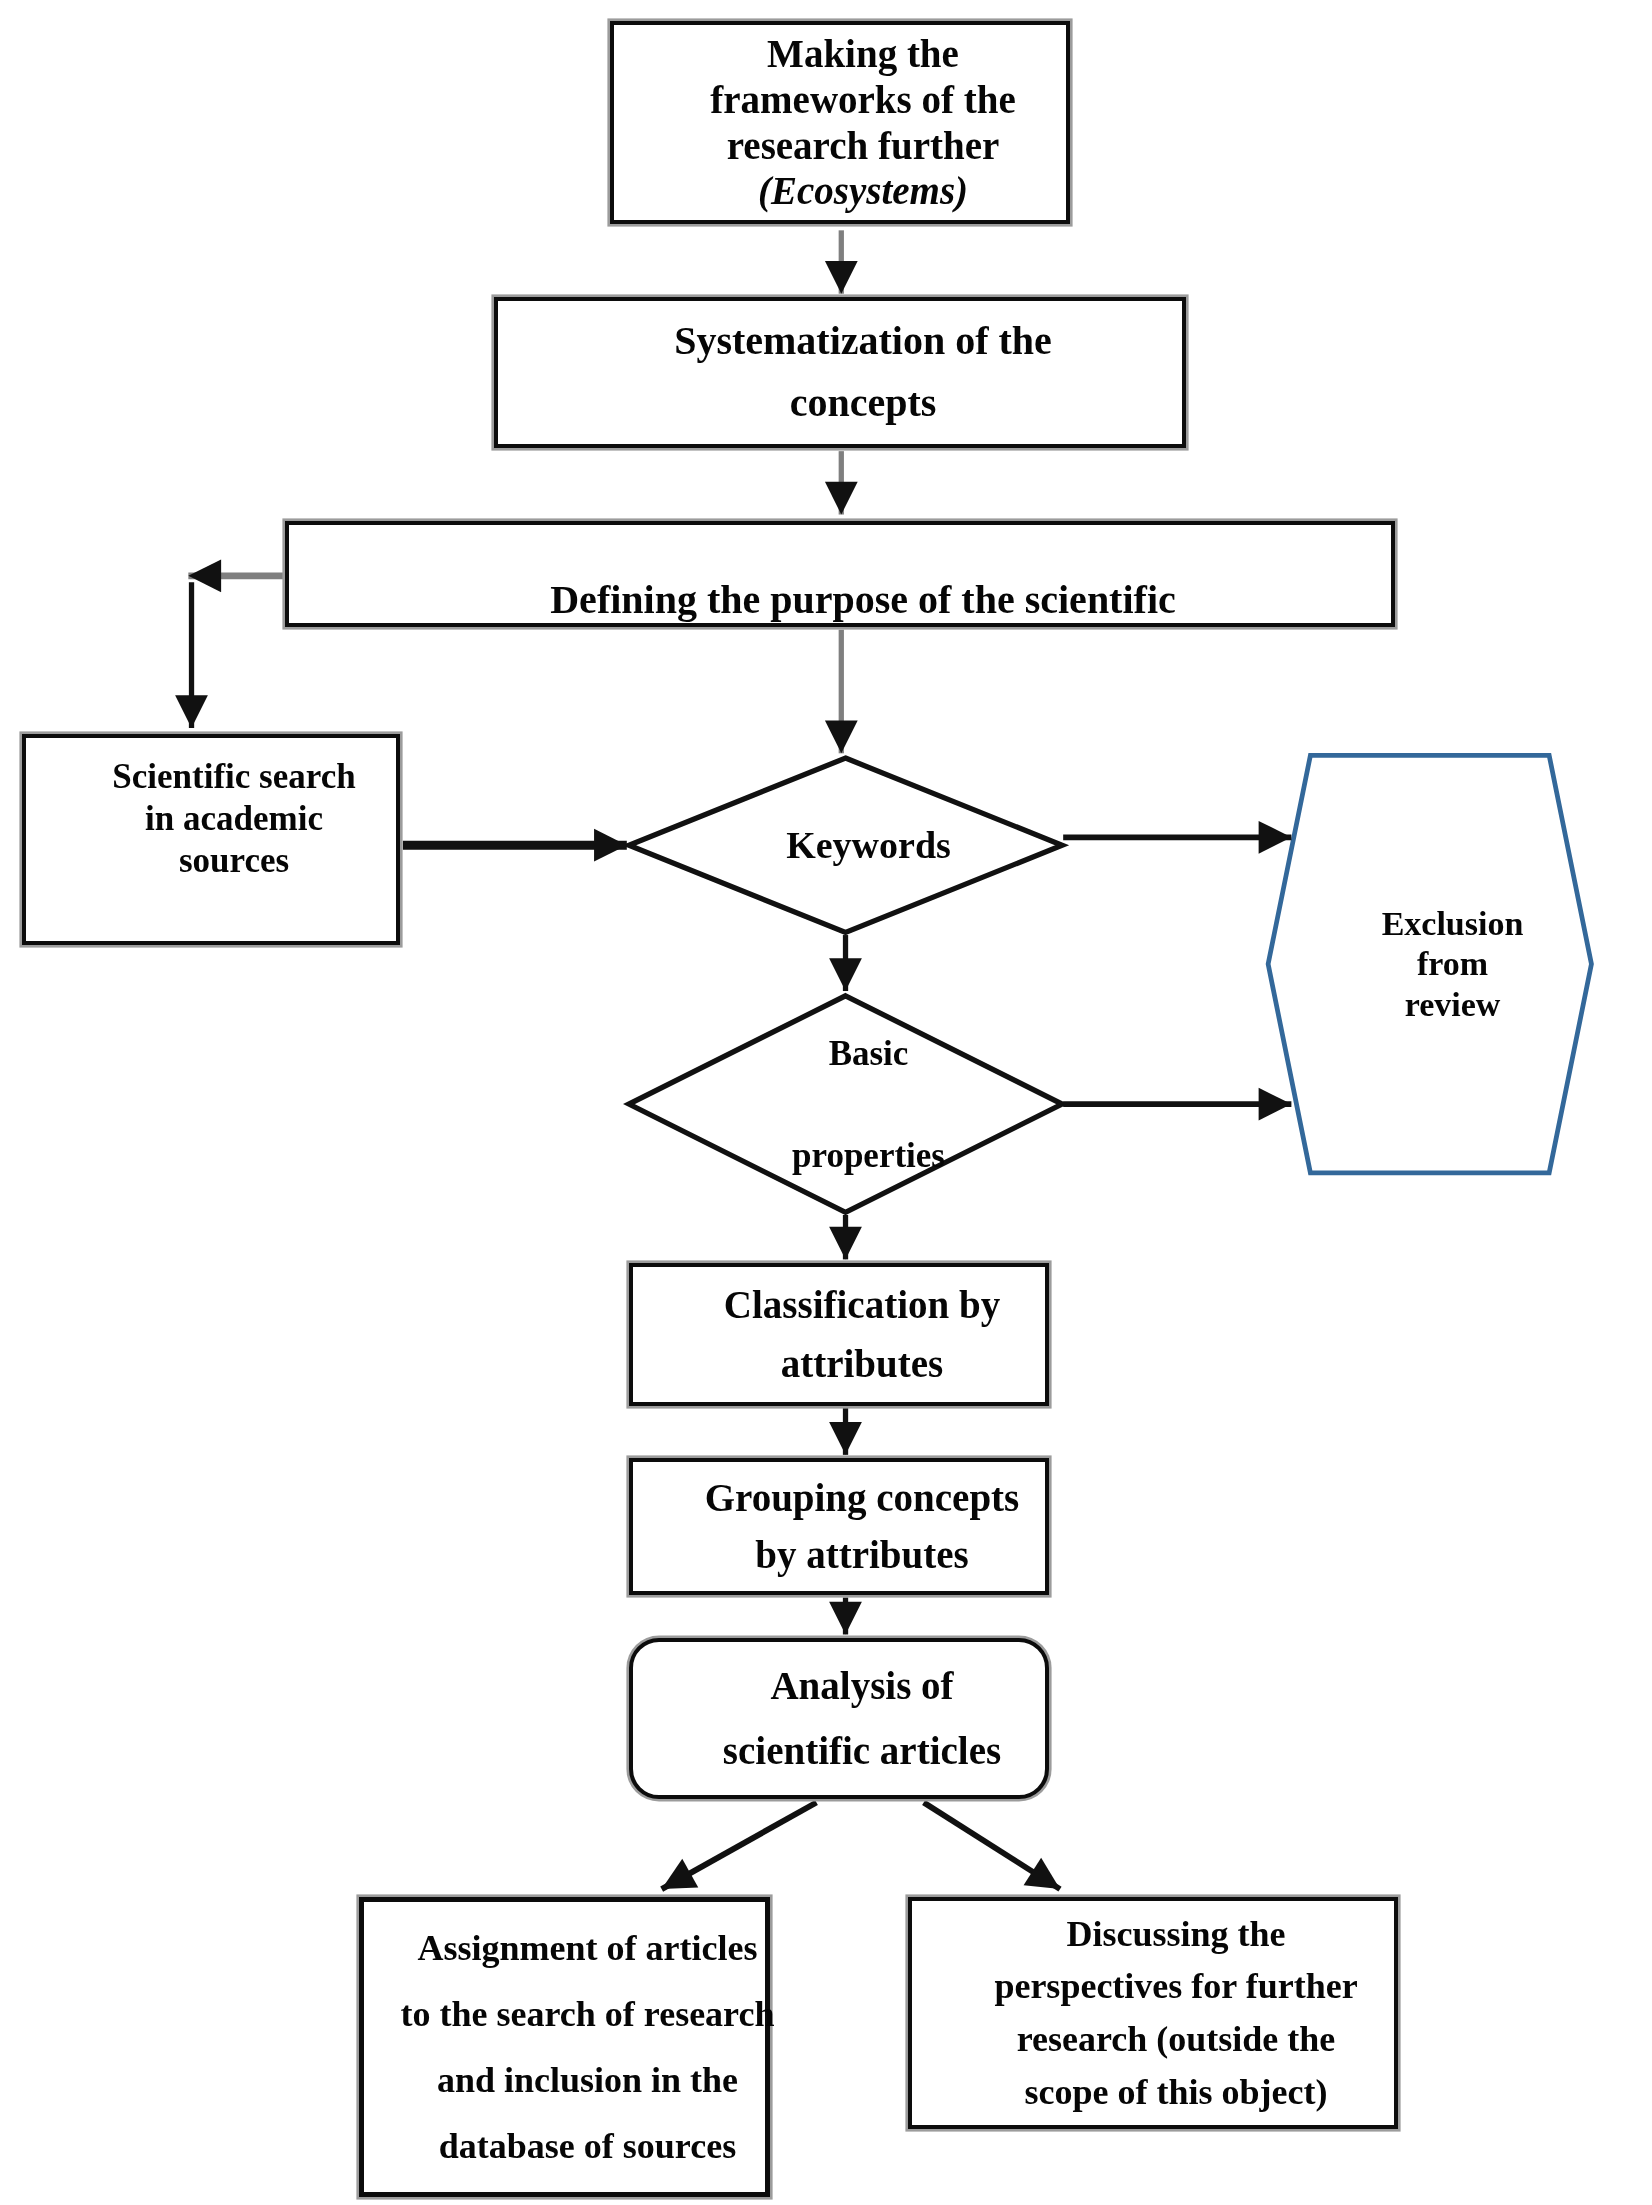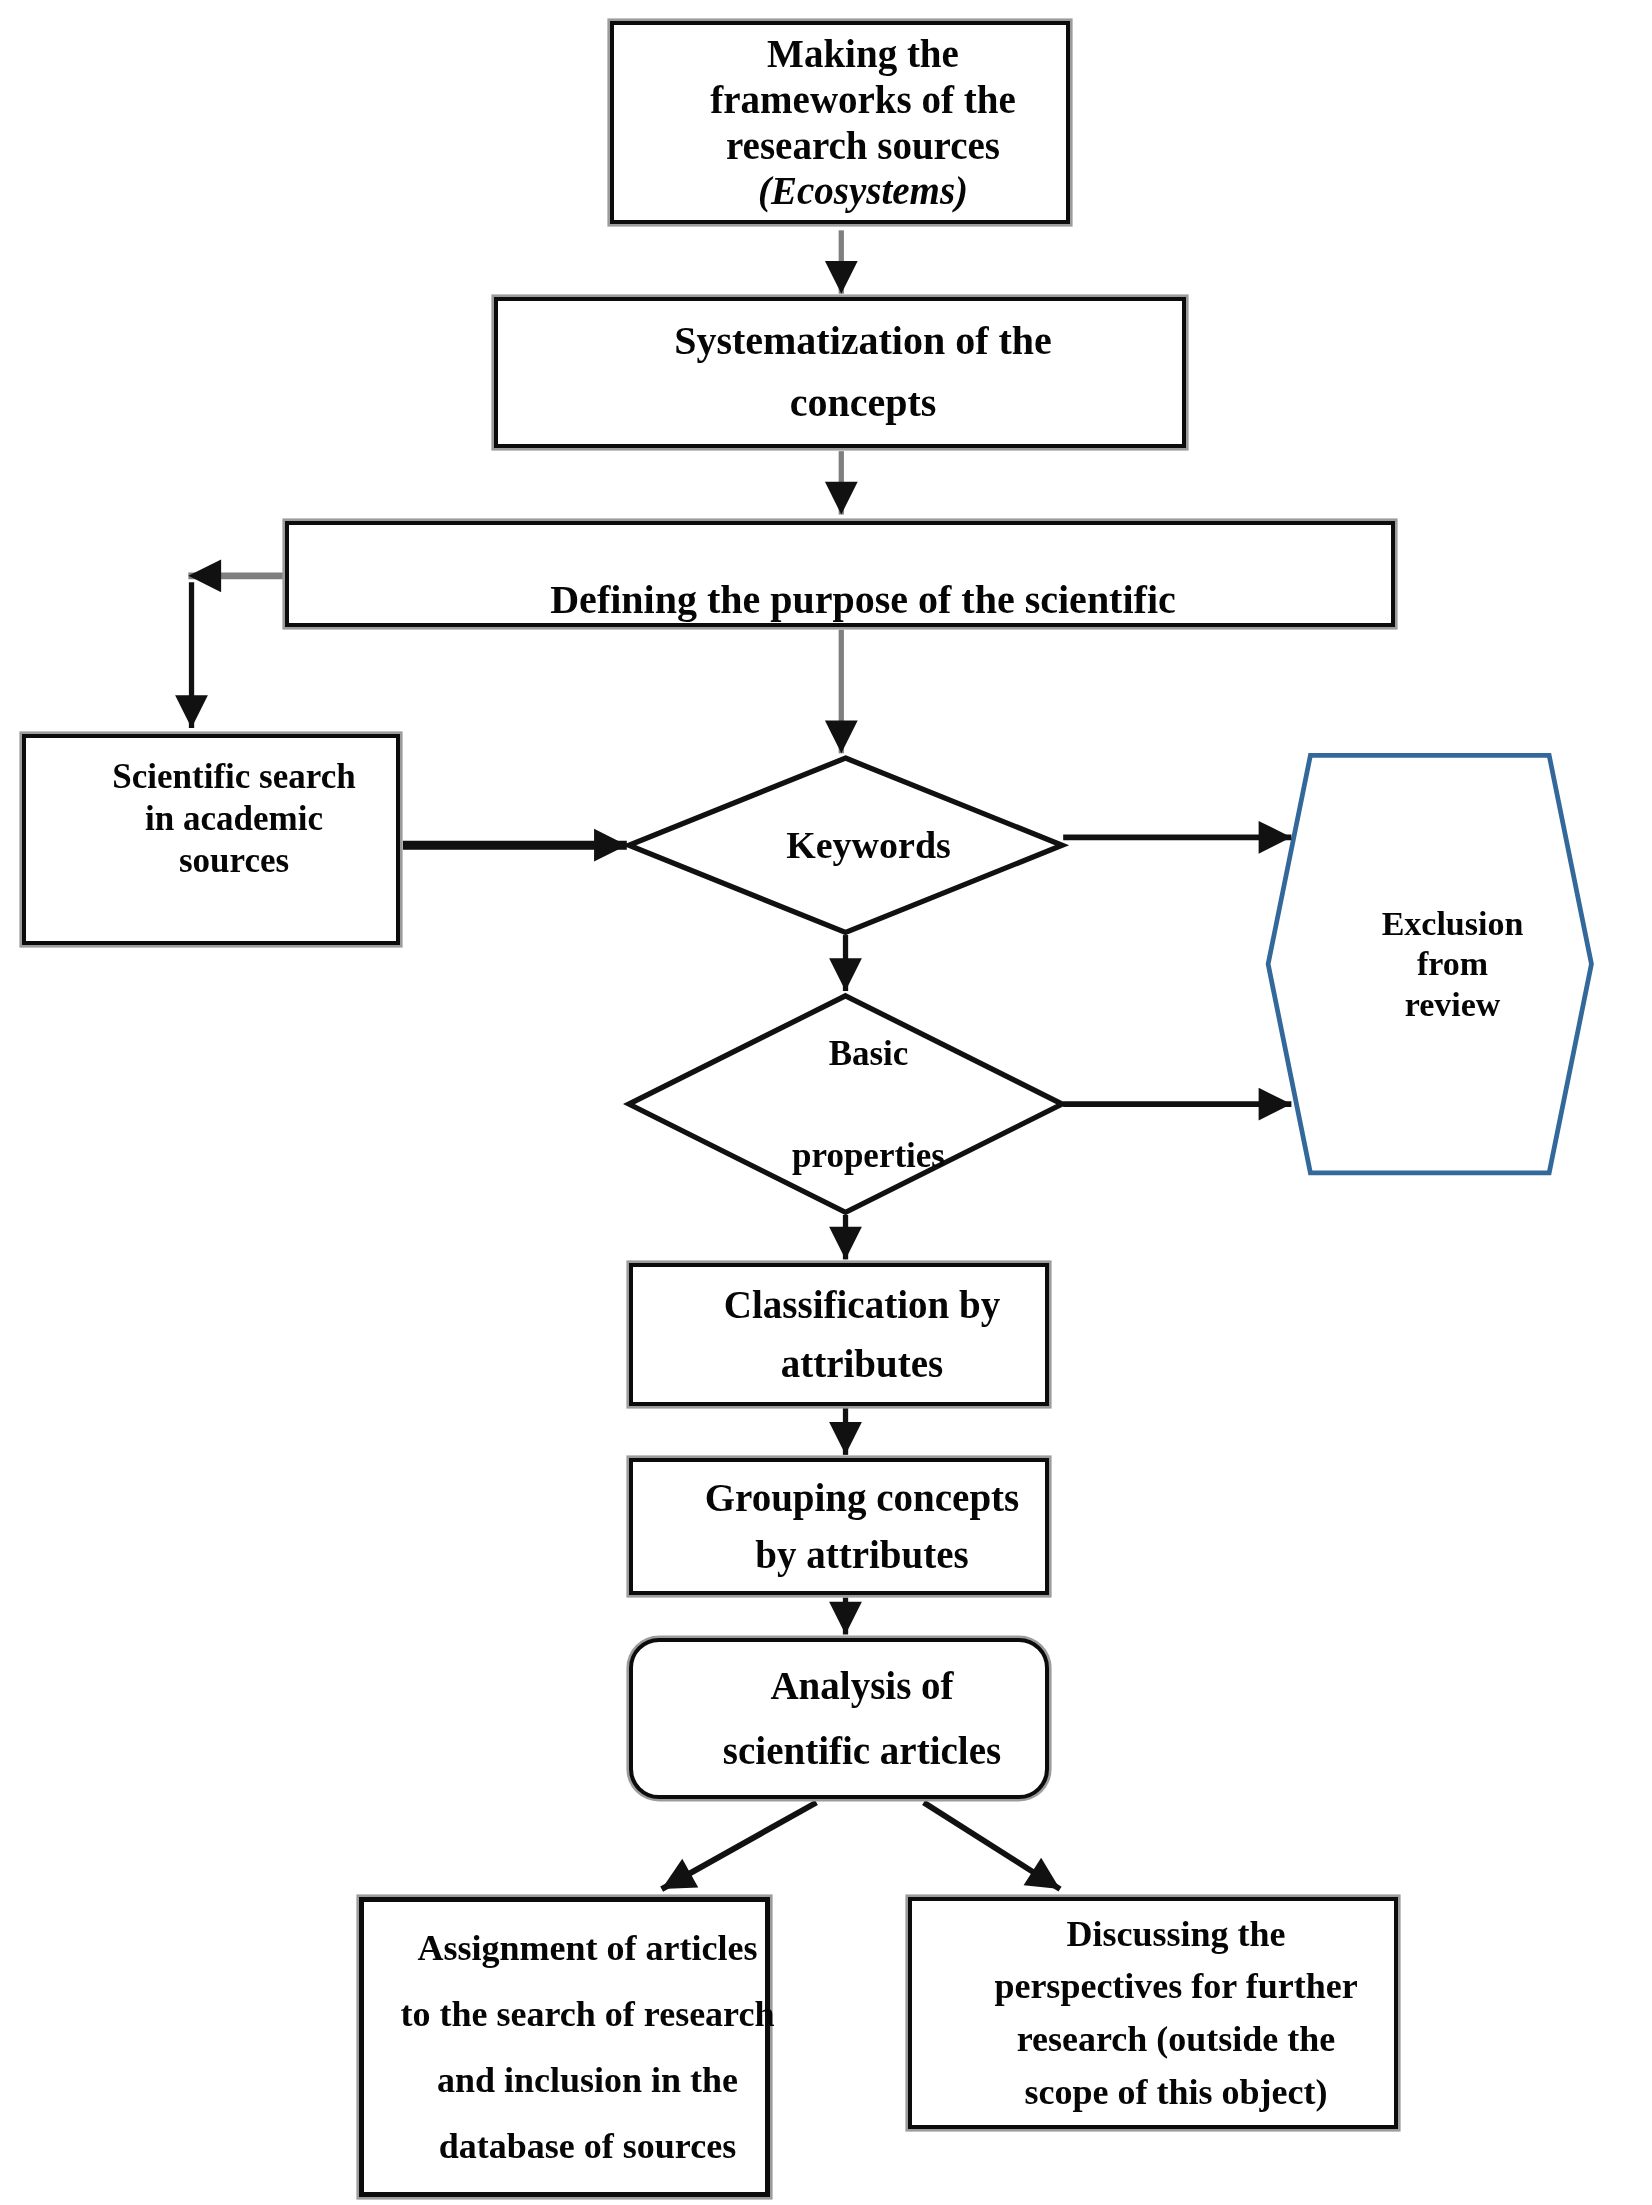--- a/index.html
+++ b/index.html
@@ -85,21 +85,21 @@
     <line class="wire" x1="1600" y1="2300" x2="1600" y2="2384" stroke-width="10" marker-end="url(#ah)"></line>
     <line class="wire" x1="1600" y1="2664" x2="1600" y2="2754" stroke-width="10" marker-end="url(#ah)"></line>
     <line class="wire" x1="1600" y1="3024" x2="1600" y2="3094" stroke-width="10" marker-end="url(#ah)"></line>
     <line class="wire" x1="1545" y1="3412" x2="1252" y2="3576" stroke-width="11" marker-end="url(#ah)"></line>
     <line class="wire" x1="1748" y1="3412" x2="2006" y2="3576" stroke-width="11" marker-end="url(#ah)"></line>
   </svg>
 
   <div class="node rect" id="n-frameworks">
     <div class="ln">Making the</div>
     <div class="ln">frameworks of the</div>
-    <div class="ln">research sources</div>
+    <div class="ln">research further</div>
     <div class="ln italic-line">(Ecosystems)</div>
   </div>
 
   <div class="node rect" id="n-systematization">
     <div class="ln">Systematization of the</div>
     <div class="ln">concepts</div>
   </div>
 
   <div class="node rect" id="n-defining">
     <div class="ln">Defining the purpose of the scientific</div>

